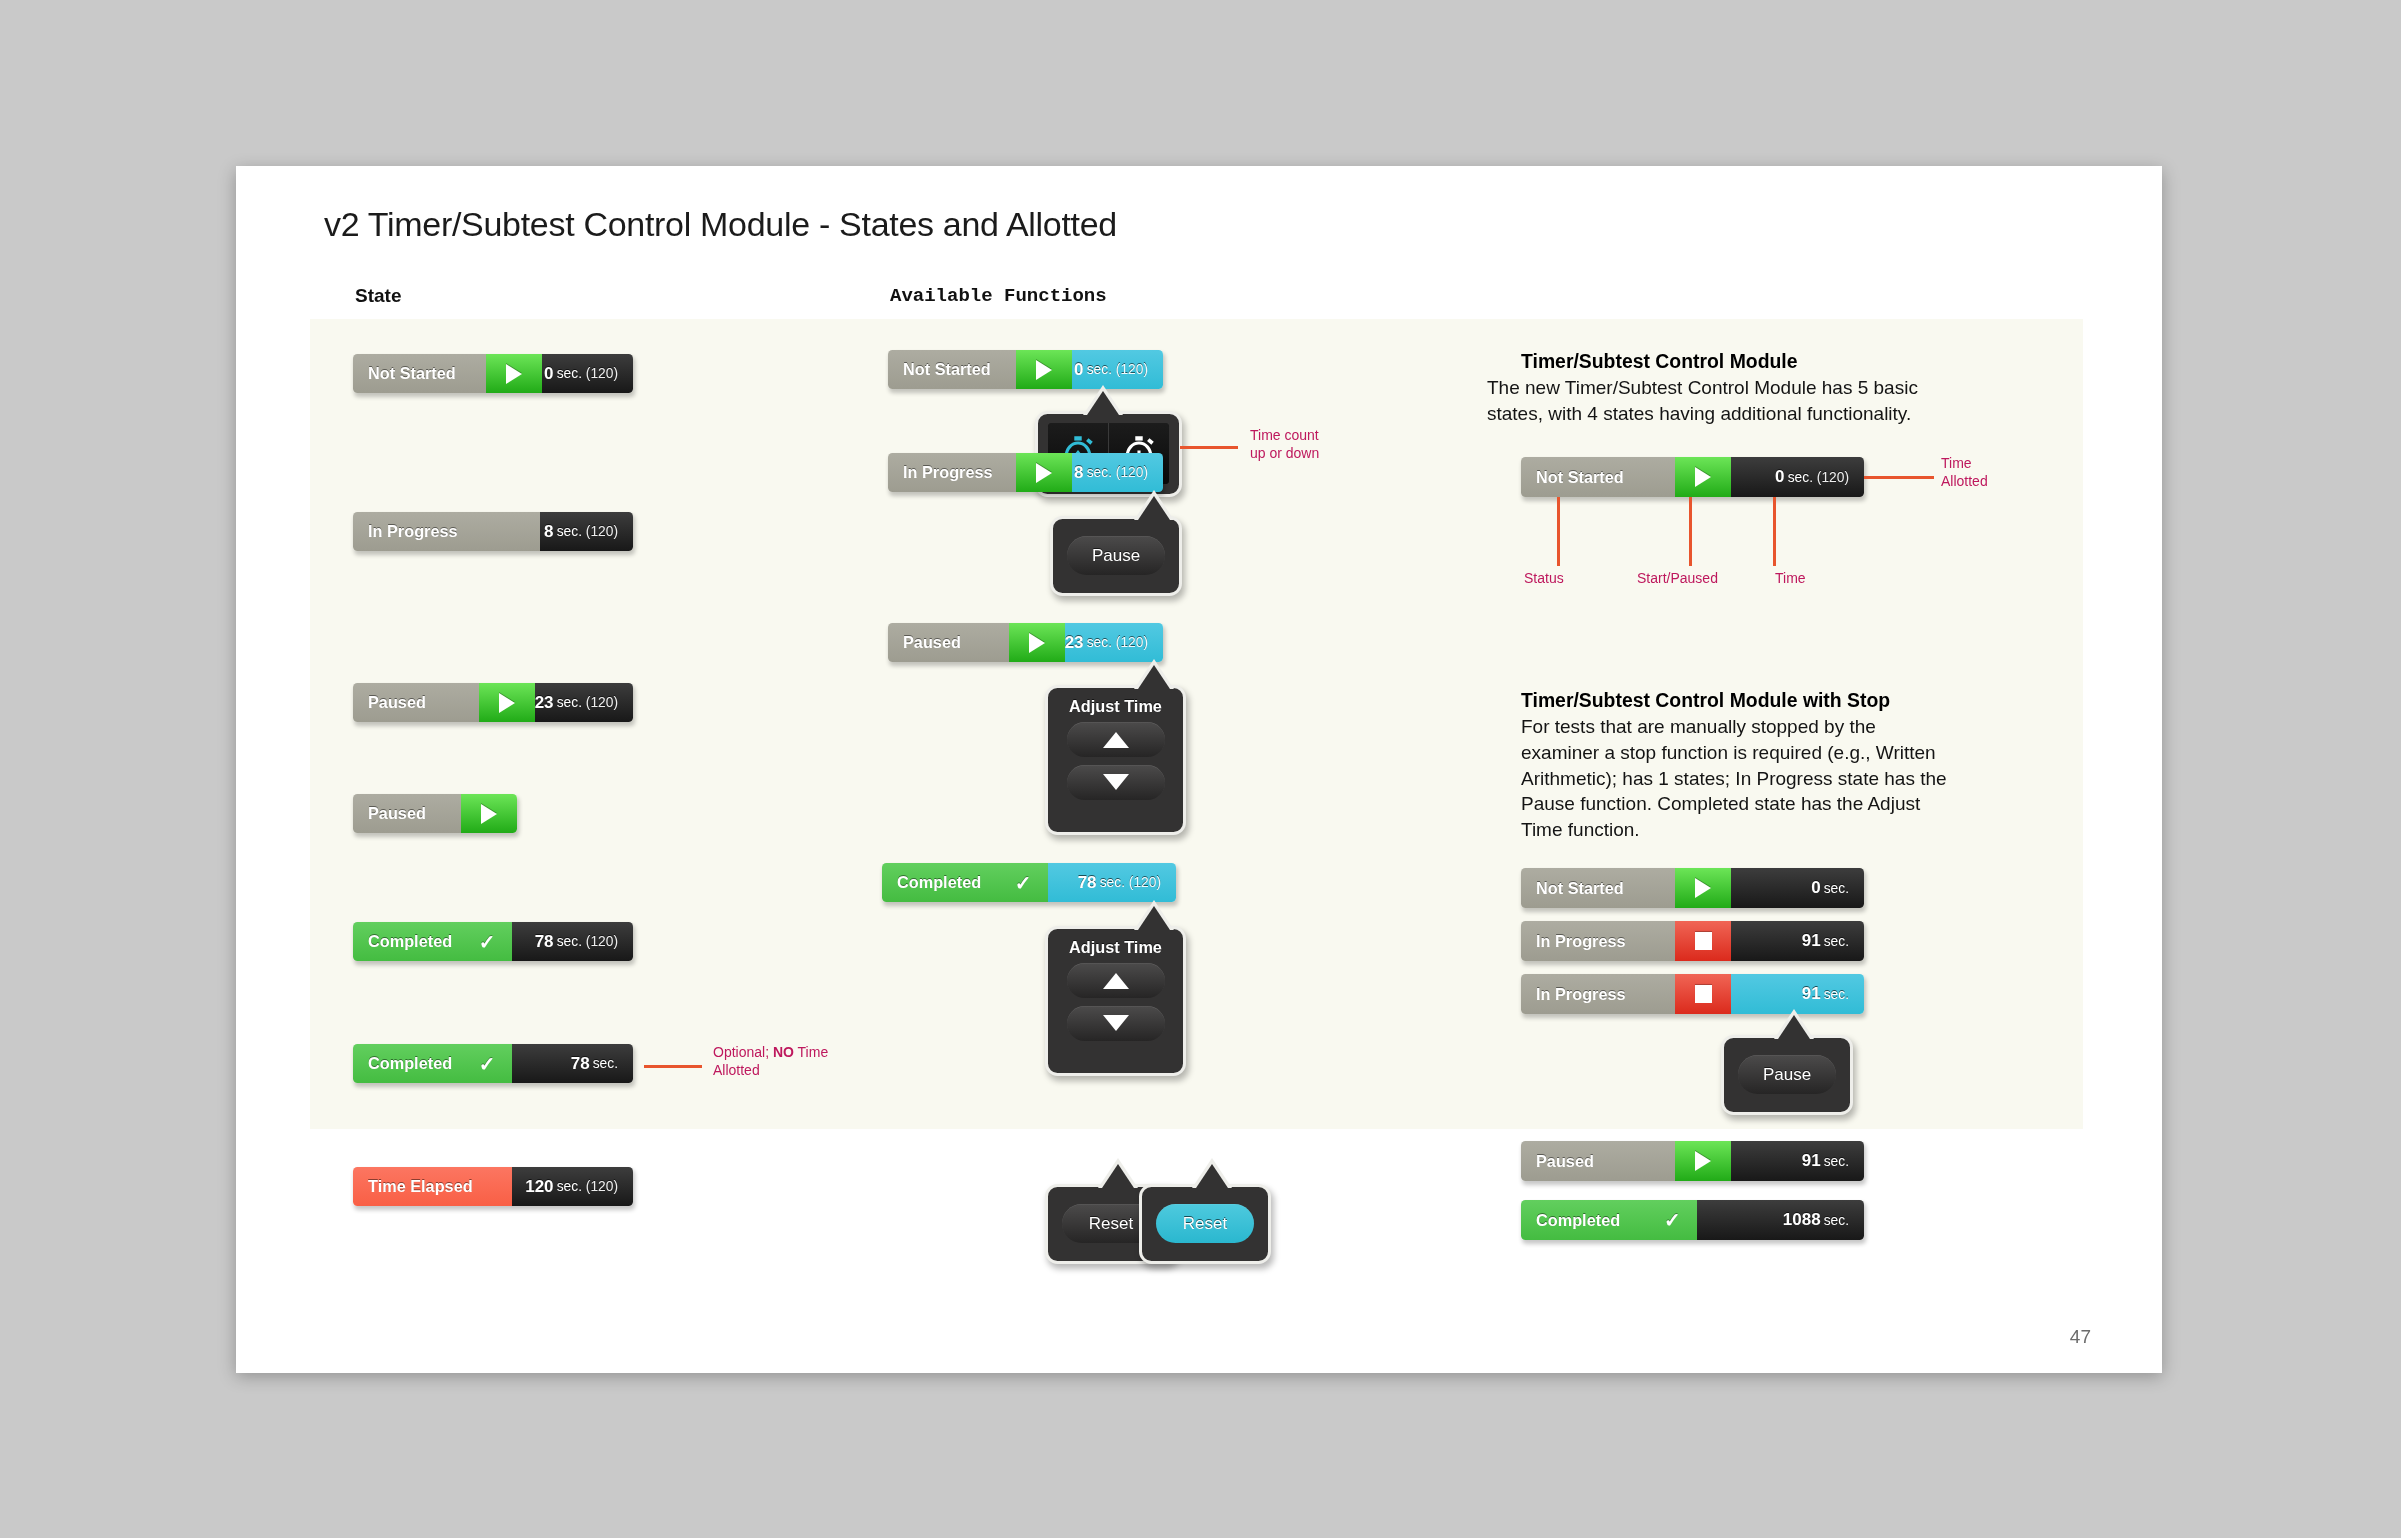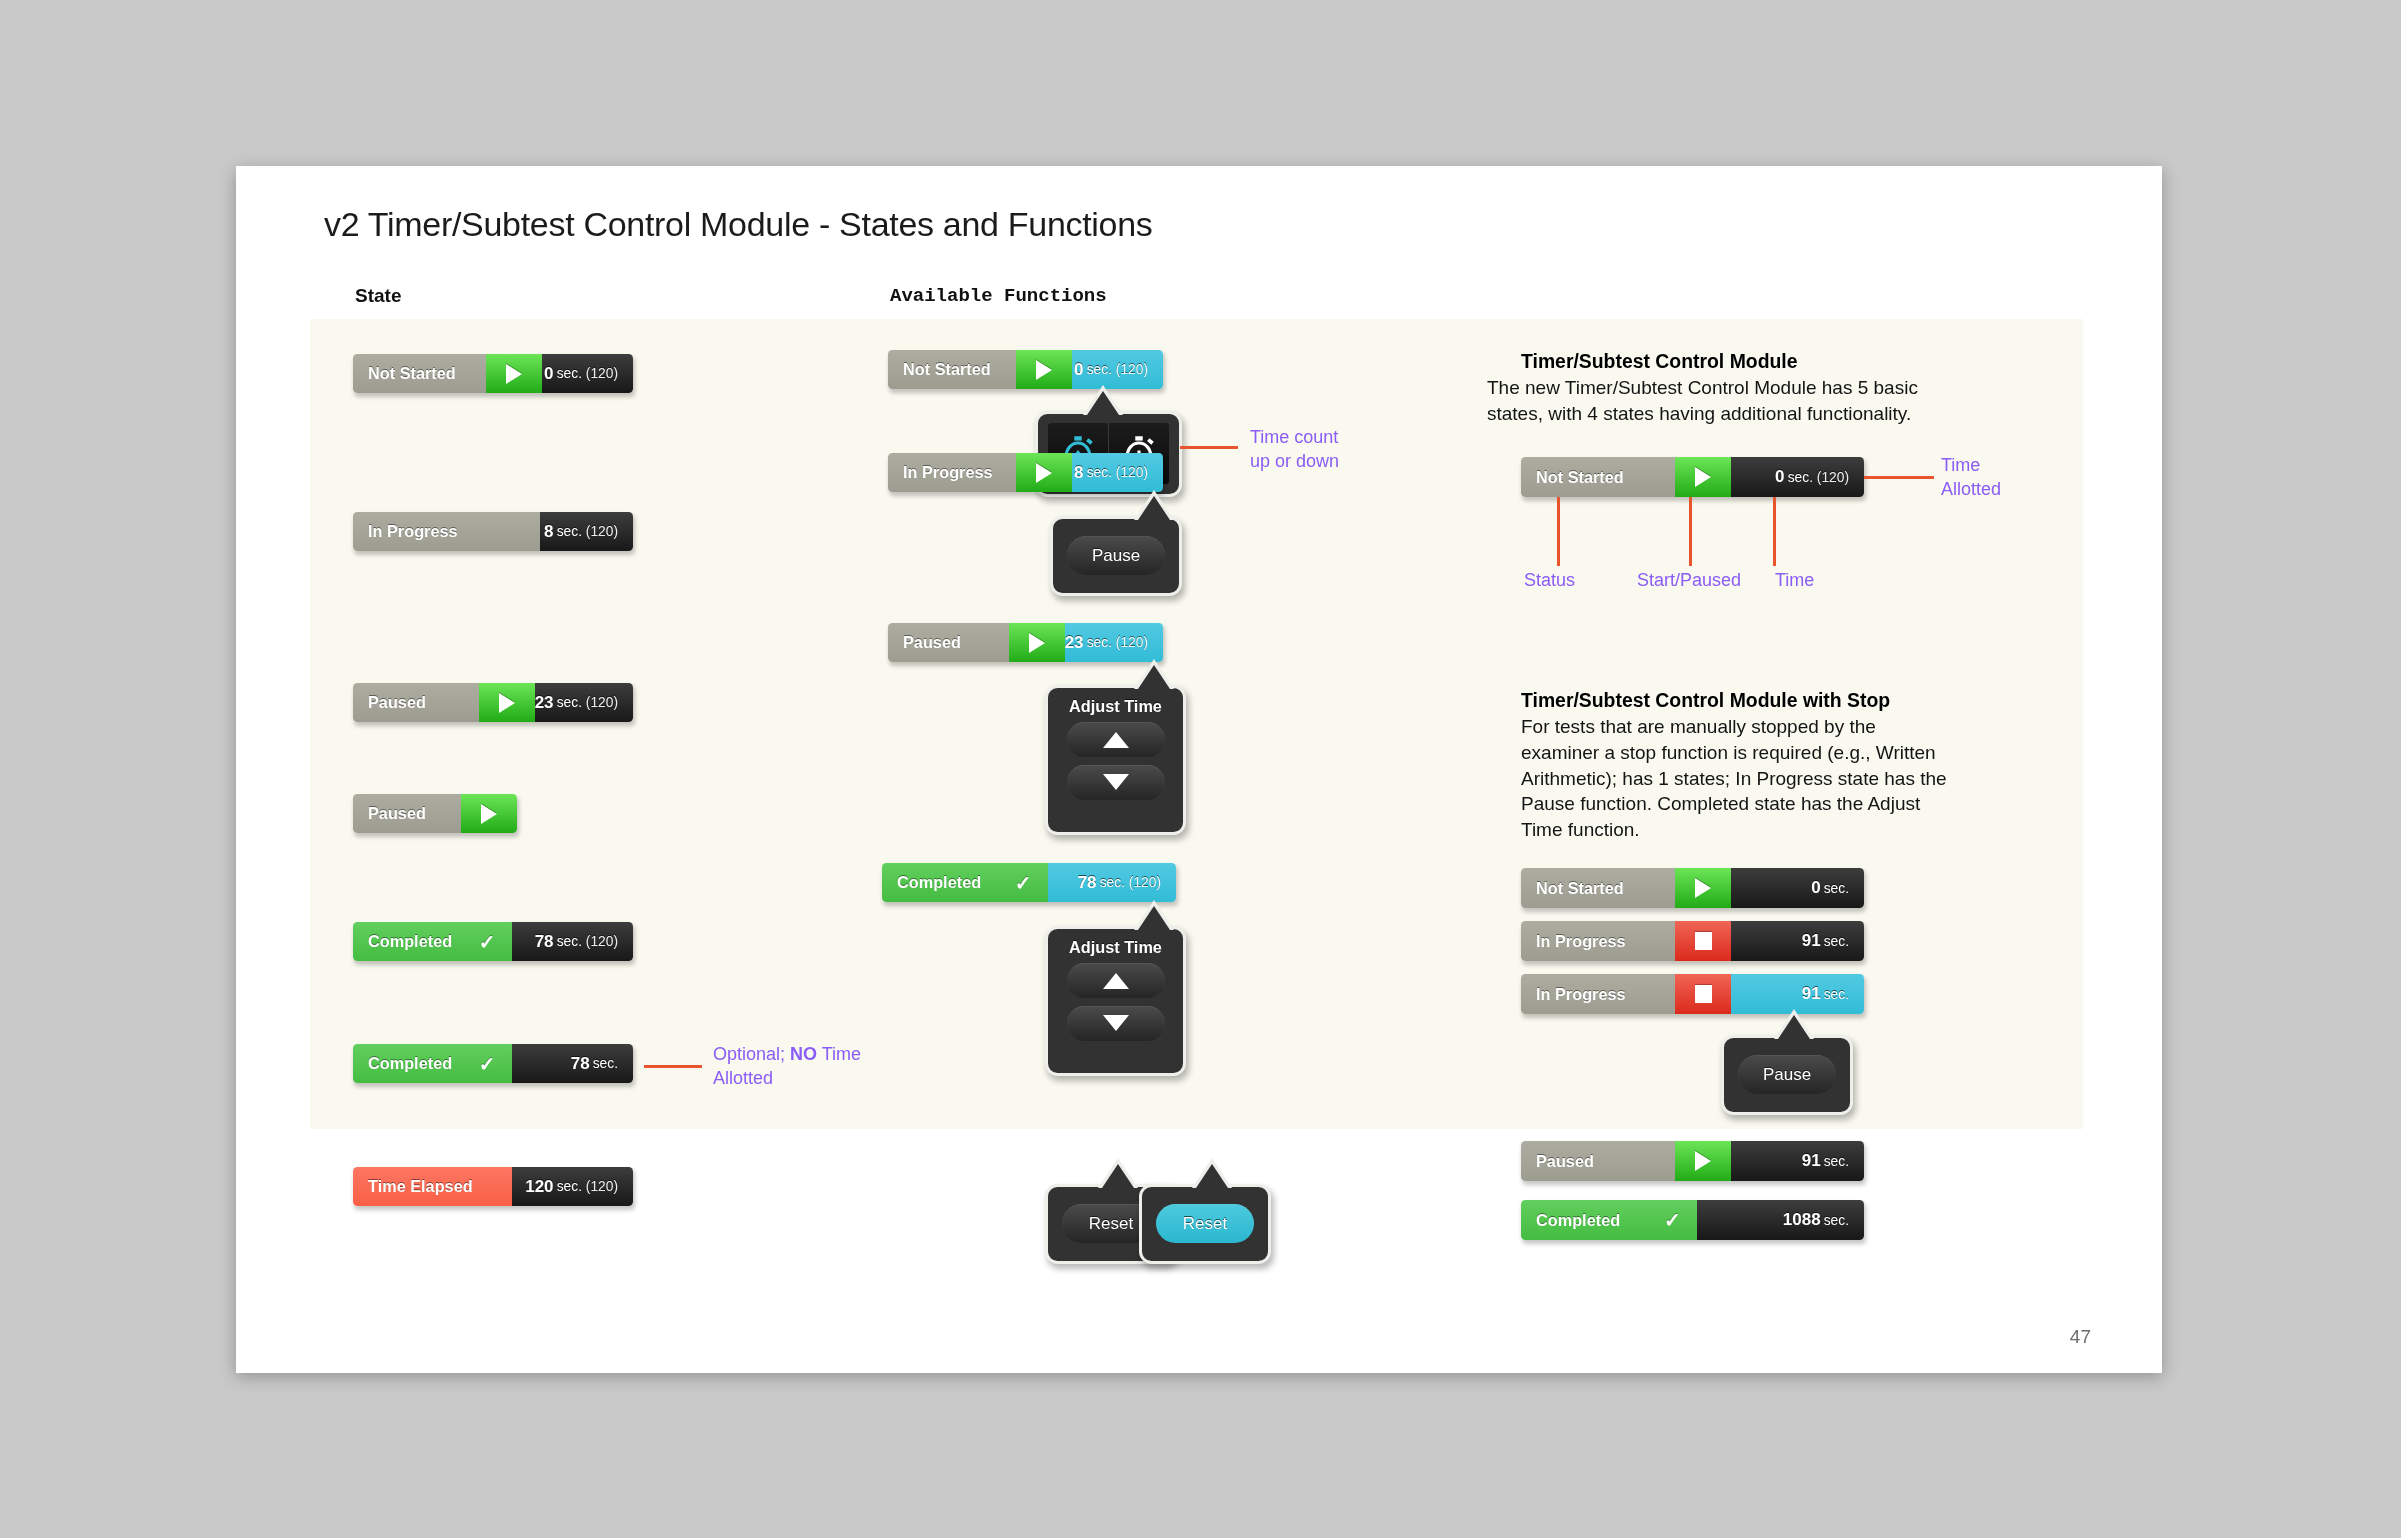--- a/index.html
+++ b/index.html
@@ -123,33 +123,33 @@
     display:flex;background:#0e0e0e;border-radius:3.8px;overflow:hidden;
     box-shadow:inset 0 0.6px 0 rgba(255,255,255,0.08);
   }
   .ctrl-cell{
     width:60px;height:61px;display:flex;align-items:center;justify-content:center;
     background:linear-gradient(to bottom,#1c1c1c,#0a0a0a);
   }
   .ctrl-cell + .ctrl-cell{border-left:1.9px solid #3a3a3a;}
 
   
-  .anno-text{position:absolute;font-size:18px;color:#8b5cf6;line-height:1.32;}
+  .anno-text{position:absolute;font-size:14px;color:#be185d;line-height:1.32;}
   .leader-h{position:absolute;background:#e8552d;height:2.5px;}
   .leader-v{position:absolute;background:#e8552d;width:2.5px;}
 
   .rp-title{position:absolute;font-size:19.4px;font-weight:bold;color:#000;}
   .rp-body{position:absolute;font-size:19px;color:#141414;line-height:1.36;width:438px;}
 </style>
 </head>
 <body>
 
 <div class="slide">
 
-  <div class="slide-title">v2 Timer/Subtest Control Module - States and Functions</div>
+  <div class="slide-title">v2 Timer/Subtest Control Module - States and Allotted</div>
 
   <div class="col-head state">State</div>
   <div class="col-head funcs">Available Functions</div>
 
   <div class="panel"></div>
 
   <div class="bar" style="left:117px;top:188px;width:280px;">
     <div class="seg seg-status" style="width:136px;">
       <span>Not Started</span>
     </div>

